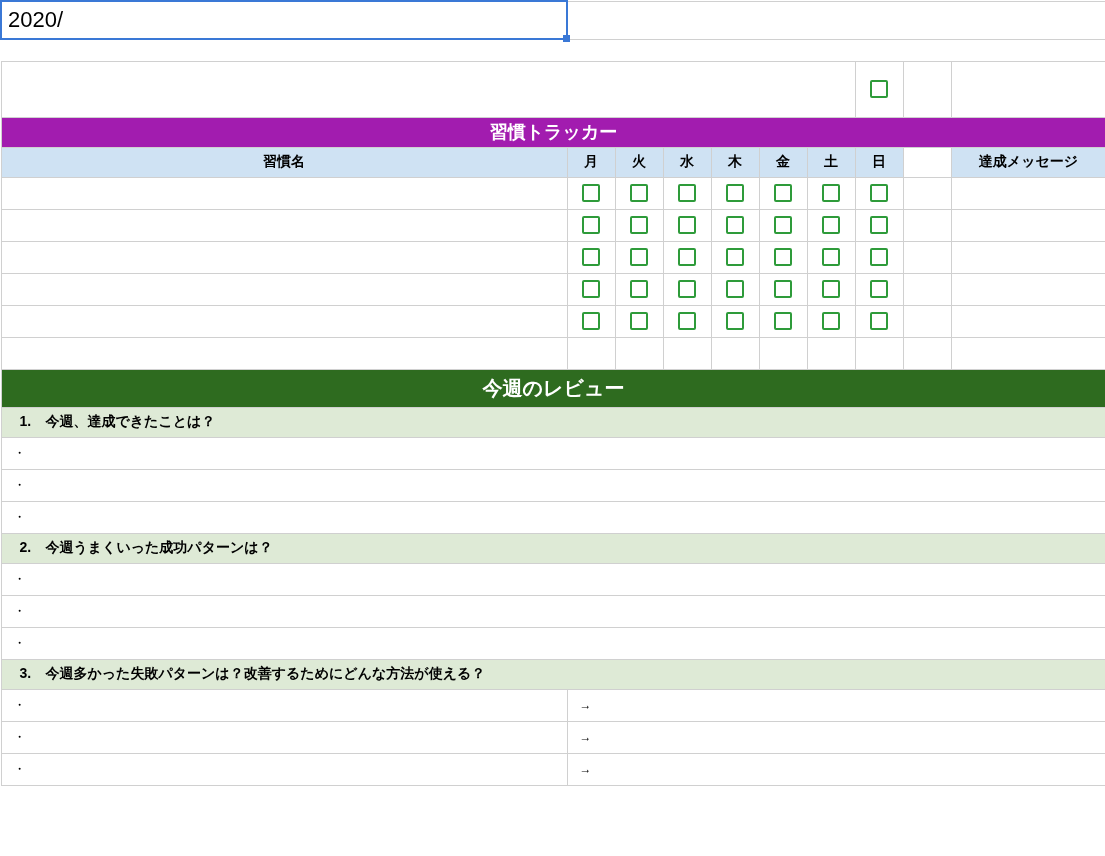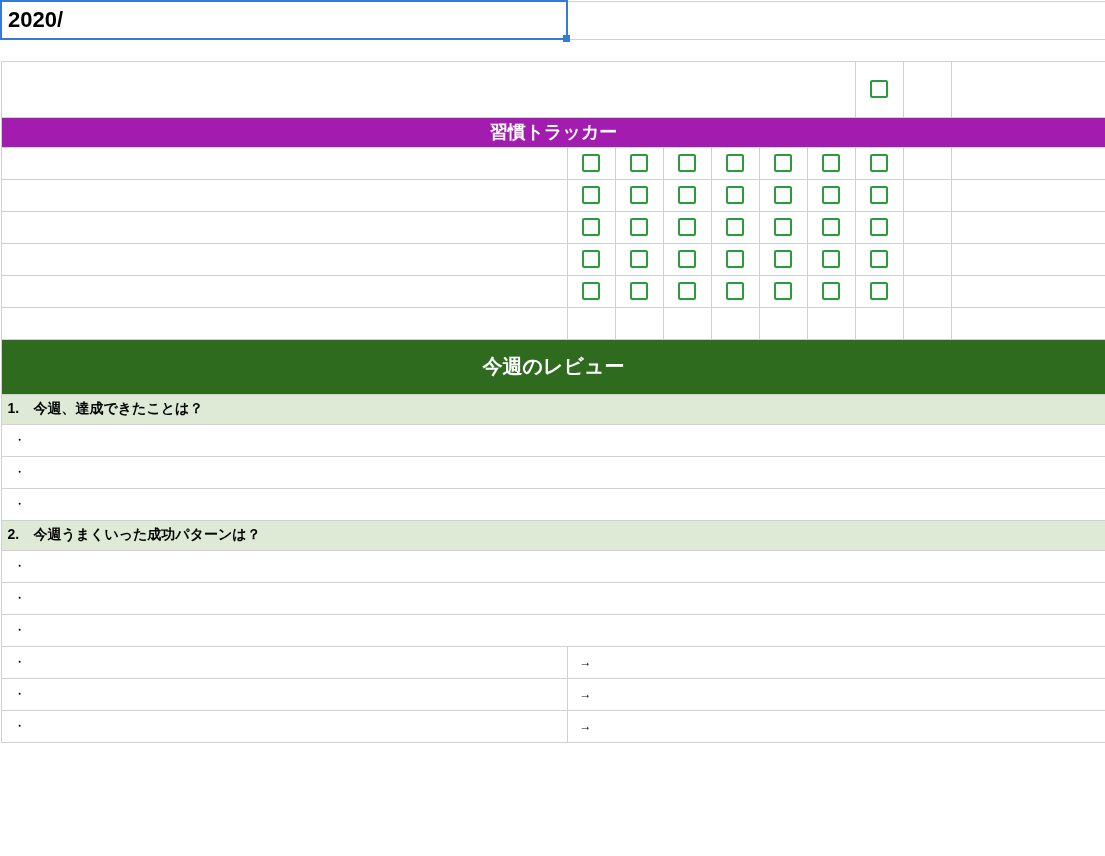--- a/index.html
+++ b/index.html
@@ -11,21 +11,21 @@
     width: 1105px;
   }
   table { border-collapse: collapse; width: 100%; table-layout: fixed; }
   td, th { border: 1px solid #d0d0d0; padding: 0; vertical-align: middle; }
 
   
   .date-row td { height: 38px; }
   .date-cell {
     border: 2px solid #3a78d6;
     font-size: 22px;
-    font-weight: bold;
+    font-weight: normal;
     padding-left: 6px;
     position: relative;
   }
   .date-cell .sel-handle {
     position: absolute;
     right: -4px; bottom: -4px;
     width: 7px; height: 7px;
     background: #3a78d6;
   }
 
@@ -48,21 +48,21 @@
     font-size: 18px;
     text-align: center;
     height: 30px;
   }
   .banner-darkgreen td {
     background: #2e6b1f;
     color: #fff;
     font-weight: bold;
     font-size: 20px;
     text-align: center;
-    height: 55px;
+    height: 38px;
   }
 
   
   .goal-row td { height: 56px; text-align: center; }
 
   
   .th-row td {
     background: #cfe2f3;
     font-weight: bold;
     text-align: center;
@@ -79,21 +79,21 @@
     border-radius: 2px;
     vertical-align: middle;
   }
 
   
   .q-row td {
     background: #deead6;
     font-weight: bold;
     font-size: 14px;
     height: 30px;
-    padding-left: 6px;
+    padding-left: 18px;
   }
   .q-row .num {
     display: inline-block;
     width: 22px;
   }
   .ans-row td {
     height: 32px;
     font-size: 12px;
     padding-left: 12px;
   }
@@ -135,20 +135,32 @@
     <td colspan="7"></td>
     <td><span class="checkbox"></span></td>
     <td></td>
     <td class="nolr"></td>
   </tr>
 
   <tr class="banner-teal">
     <td colspan="10">習慣トラッカー</td>
   </tr>
 
+  <tr class="th-row">
+    <td>習慣名</td>
+    <td>月</td>
+    <td>火</td>
+    <td>水</td>
+    <td>木</td>
+    <td>金</td>
+    <td>土</td>
+    <td>日</td>
+    <td style="background:#fff"></td>
+    <td>達成メッセージ</td>
+  </tr>
 
   <tr class="habit-row">
     <td></td>
     <td><span class="checkbox"></span></td>
     <td><span class="checkbox"></span></td>
     <td><span class="checkbox"></span></td>
     <td><span class="checkbox"></span></td>
     <td><span class="checkbox"></span></td>
     <td><span class="checkbox"></span></td>
     <td><span class="checkbox"></span></td>
@@ -245,20 +257,26 @@
   <tr class="ans-row">
         <td colspan="10"><span class="bullet">・</span></td>
       </tr>
   <tr class="ans-row">
         <td colspan="10"><span class="bullet">・</span></td>
       </tr>
   <tr class="ans-row">
         <td colspan="10"><span class="bullet">・</span></td>
       </tr>
 
+  <tr class="q-row">
+    <td colspan="10">
+      <span class="num">3.</span>
+      <span>今週多かった失敗パターンは？改善するためにどんな方法が使える？</span>
+    </td>
+  </tr>
   <tr class="ans-row">
     <td><span class="bullet">・</span></td>
     <td colspan="9" class="arrow-col"><span>→</span></td>
   </tr>
   <tr class="ans-row">
     <td><span class="bullet">・</span></td>
     <td colspan="9" class="arrow-col"><span>→</span></td>
   </tr>
   <tr class="ans-row">
     <td><span class="bullet">・</span></td>

